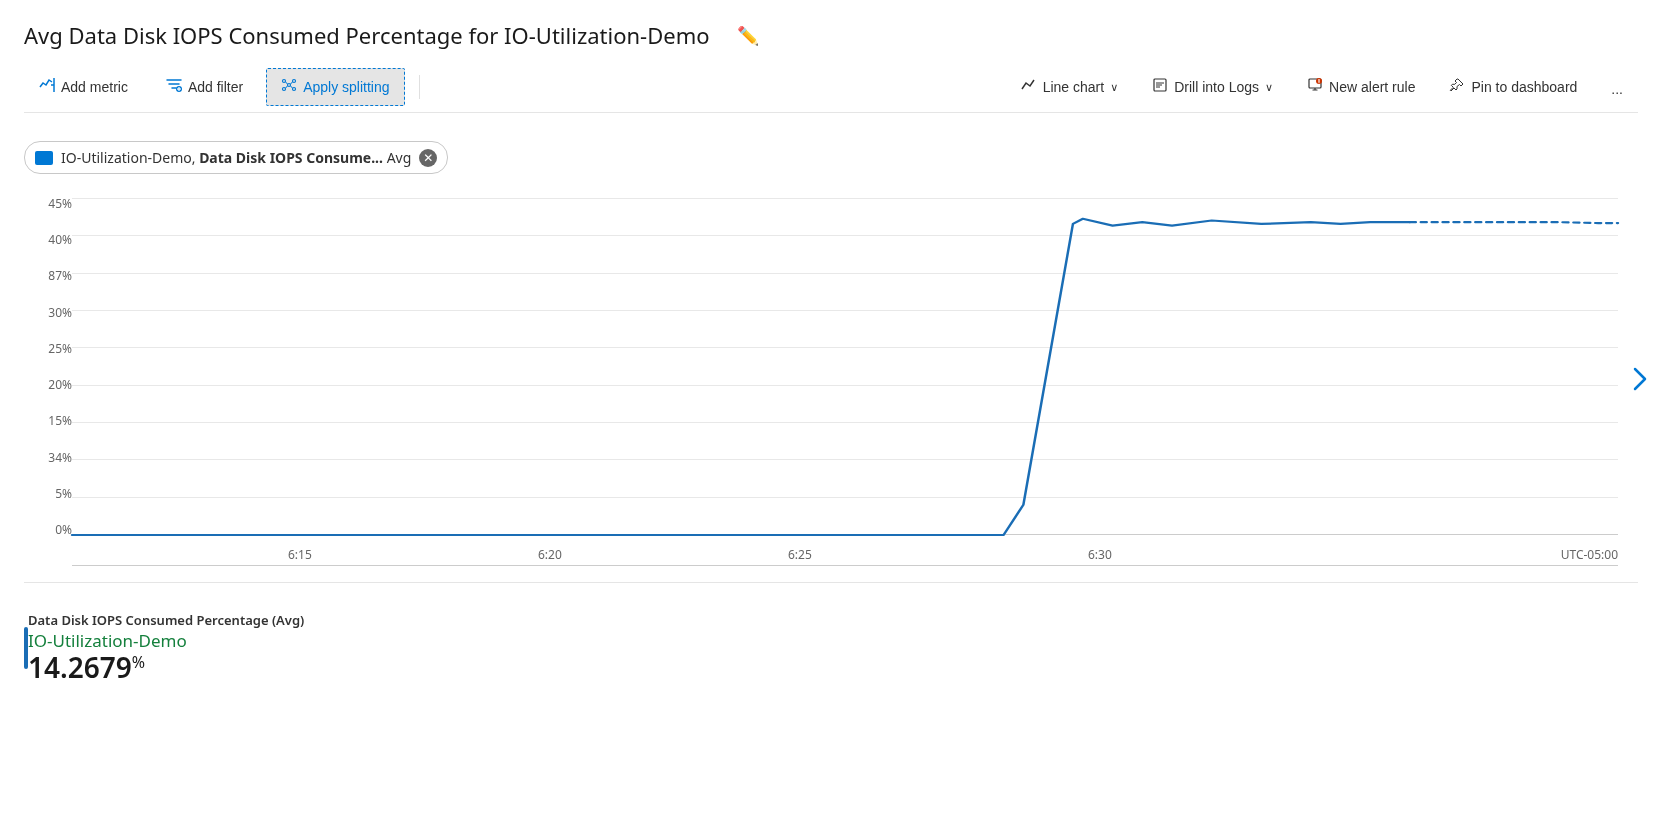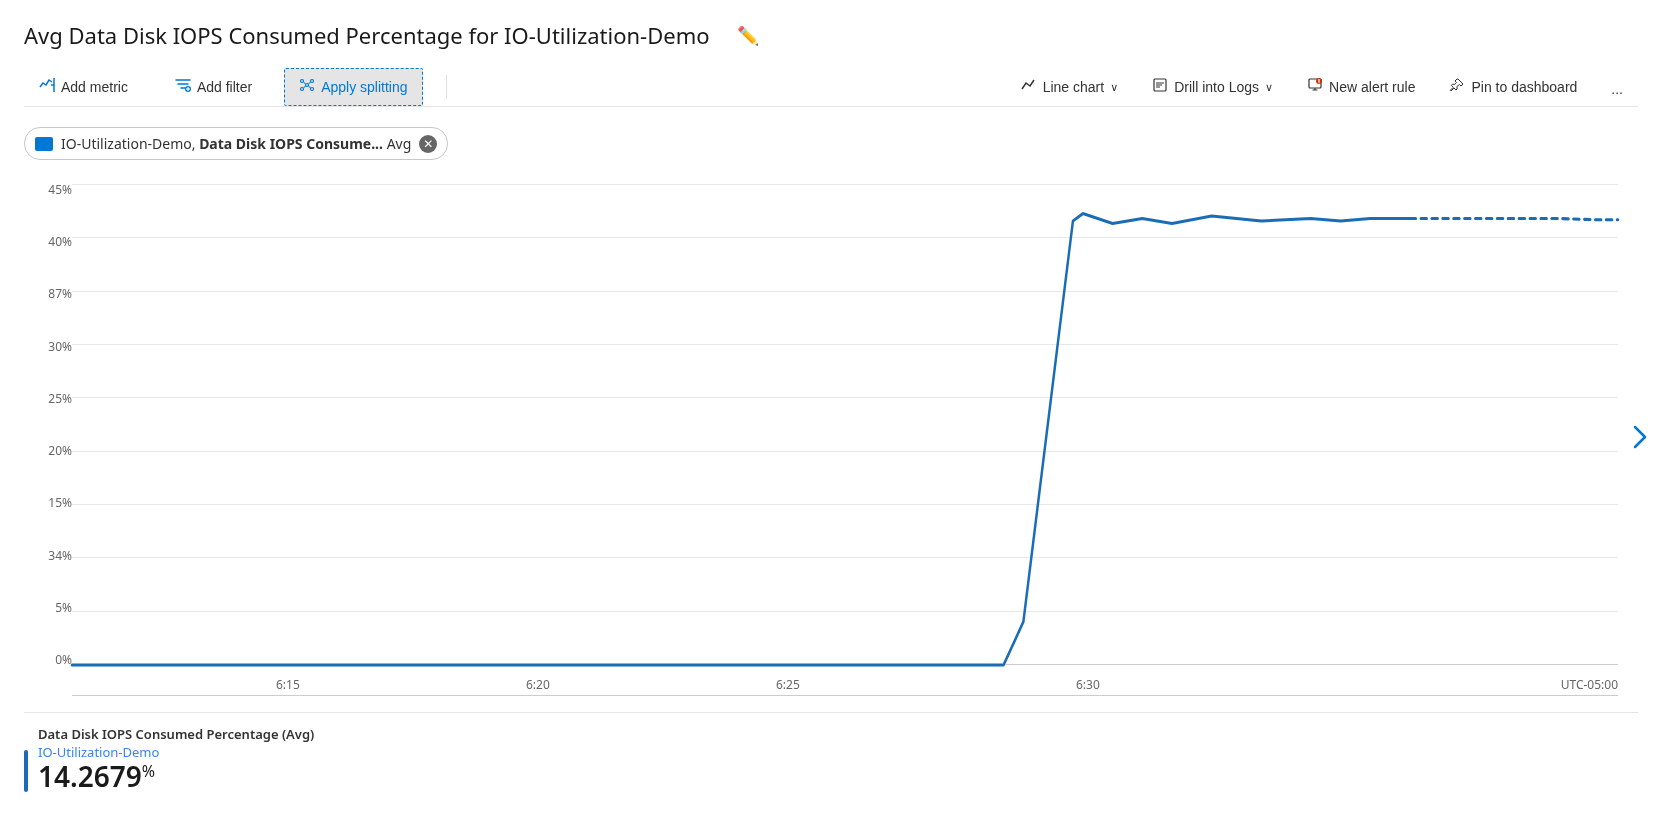--- a/index.html
+++ b/index.html
@@ -23,24 +23,24 @@
     }
     .edit-icon {
       color: #0078d4;
       font-size: 18px;
       cursor: pointer;
     }
 
     .toolbar {
       display: flex;
       align-items: center;
-      gap: 17px;
-      margin-bottom: 20px;
+      gap: 8px;
+      margin-bottom: 28px;
       border-bottom: 1px solid #e5e5e5;
-      padding-bottom: 0;
+      padding-bottom: 6px;
     }
     .toolbar-btn {
       display: flex;
       align-items: center;
       gap: 6px;
       padding: 8px 14px;
       border: 1px solid transparent;
       background: transparent;
       cursor: pointer;
       font-size: 14px;
@@ -104,21 +104,21 @@
       cursor: pointer;
       font-size: 12px;
       display: flex;
       align-items: center;
       justify-content: center;
     }
 
     .chart-area {
       position: relative;
       width: 100%;
-      height: 512px;
+      height: 368px;
       margin-bottom: 16px;
     }
 
     .chart-nav-right {
       position: absolute;
       right: -10px;
       top: 50%;
       transform: translateY(-50%);
       font-size: 20px;
       color: #0078d4;
@@ -171,21 +171,21 @@
       bottom: 0;
       left: 0;
       right: 0;
       height: 30px;
       display: flex;
       align-items: flex-end;
     }
     .x-labels {
       position: absolute;
       bottom: 2px;
-      left: 4px;
+      left: 16px;
       right: 0;
       display: flex;
       justify-content: space-between;
       font-size: 12px;
       color: #666;
     }
     .utc-label {
       position: absolute;
       right: 0;
       bottom: 2px;
@@ -205,34 +205,34 @@
     .legend-area {
       margin-top: 8px;
       padding-top: 12px;
       border-top: 1px solid #e5e5e5;
       display: flex;
       flex-direction: column;
       gap: 2px;
     }
     .legend-item {
       display: flex;
-      align-items: flex-end;
-      gap: 10px;
+      align-items: center;
+      margin-top: 16px;
     }
     .legend-color-bar {
       width: 4px;
       height: 42px;
       background: #1a6db5;
       border-radius: 2px;
       flex-shrink: 0;
       margin-top: 2px;
     }
     .legend-text {
-      font-size: 13px;
-      color: #3b82f6;
+      font-size: 17px;
+      color: #15803d;
     }
     .legend-title {
       font-weight: 600;
       font-size: 13px;
       color: #333;
     }
     .legend-value {
       font-size: 28px;
       font-weight: 600;
       color: #1a1a1a;

